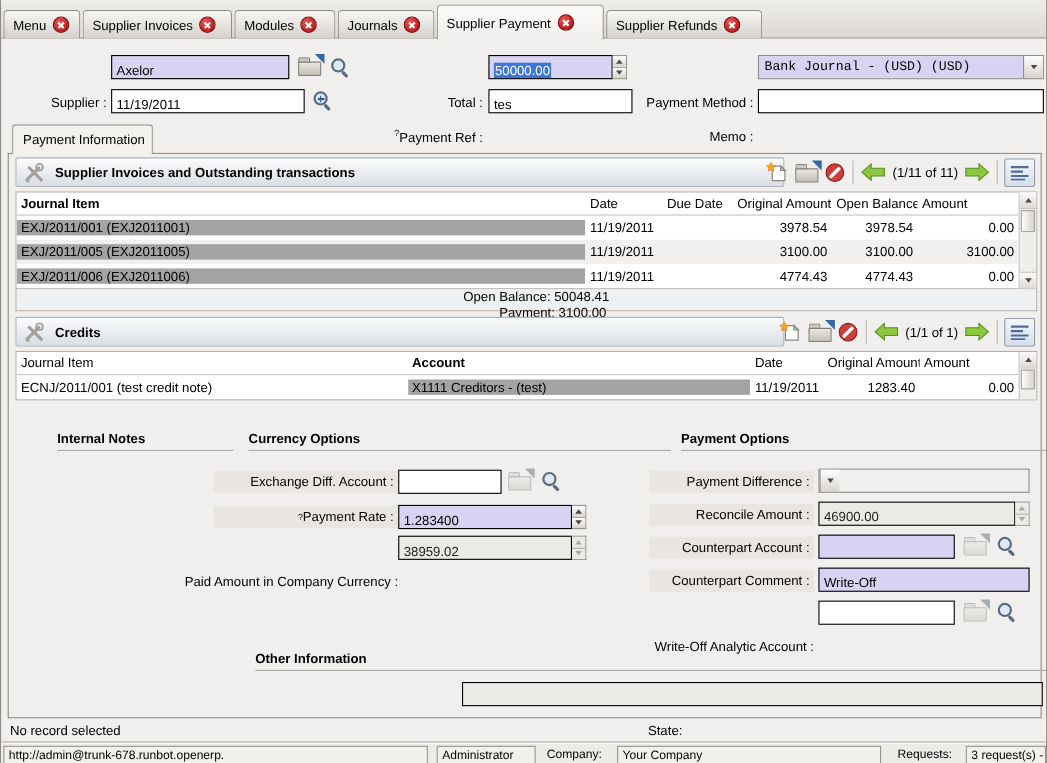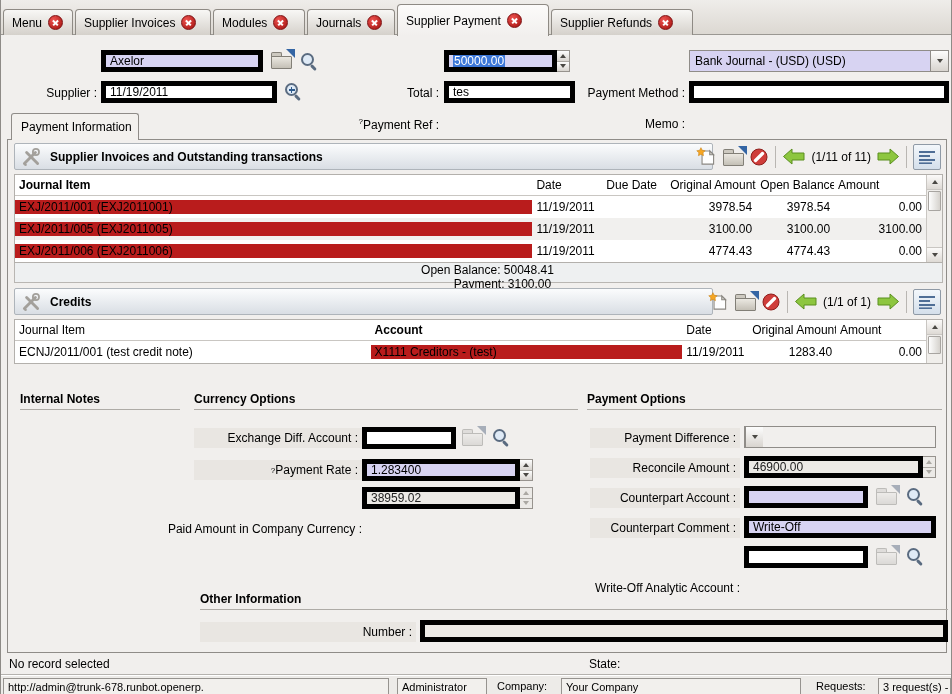--- a/index.html
+++ b/index.html
@@ -13,35 +13,35 @@
        top:9px;height:26px;background:linear-gradient(#f8f7f5,#d5d1cb);
        border:1px solid #8e8a84;border-bottom:none;border-radius:4px 4px 0 0;cursor:default;}
   .tab.active{top:4px;height:32px;background:linear-gradient(#fcfbfa,#f1efed);z-index:3;}
   .tab .x{position:relative;width:15px;height:15px;border-radius:50%;flex:0 0 auto;
           background:radial-gradient(circle at 35% 30%,#ee5350,#b3201d 75%);border:1px solid #7e1012;box-sizing:border-box;}
   .tab .x::before,.tab .x::after{content:"";position:absolute;left:3px;top:6px;width:7px;height:1.6px;background:#fff;}
   .tab .x::before{transform:rotate(45deg);} .tab .x::after{transform:rotate(-45deg);}
   
   .lbl{position:absolute;white-space:nowrap;text-align:right;margin-top:32px;}
   .sup{font-size:8px;vertical-align:super;}
-  .inp{position:absolute;height:22px;border:5px solid #000000;background:#fff;box-sizing:border-box;
-       display:flex;align-items:center;padding:0 4px;white-space:nowrap;overflow:hidden;}
+  .inp{position:absolute;height:22px;border:1px solid #000000;background:#fff;box-sizing:border-box;
+       display:flex;align-items:flex-end;padding:0 4px;white-space:nowrap;overflow:hidden;}
   .inp.req{background:#d7d3f2;}
   .inp.ro{background:#eceae6;color:#222;}
   .sel-text{background:#3c77d9;color:#fff;padding:0 1px;}
   .spin{position:absolute;width:13px;height:22px;display:flex;flex-direction:column;
         border:1px solid #97938e;border-left:none;box-sizing:border-box;}
   .spin div{flex:1;display:flex;align-items:center;justify-content:center;background:linear-gradient(#fdfdfd,#d8d4cf);}
   .spin div:first-child{border-bottom:1px solid #aaa7a2;}
   .spin.dis div{background:#eceae7;}
   .tri-up{width:0;height:0;border-left:3px solid transparent;border-right:3px solid transparent;border-bottom:4px solid #4a4844;}
   .tri-down{width:0;height:0;border-left:3px solid transparent;border-right:3px solid transparent;border-top:4px solid #4a4844;}
   .spin.dis .tri-up{border-bottom-color:#aba8a3;} .spin.dis .tri-down{border-top-color:#aba8a3;}
   .combo{position:absolute;height:22px;border:1px solid #8f8c88;box-sizing:border-box;display:flex;}
-  .combo .val{flex:1;background:#d7d3f2;display:flex;align-items:center;padding:0 5px;white-space:nowrap;overflow:hidden;}
+  .combo .val{flex:1;background:#d7d3f2;display:flex;align-items:center;padding:0 5px;white-space:nowrap;overflow:hidden;font-family:Liberation Mono, monospace;}
   .combo .btn{width:17px;border-left:1px solid #8f8c88;background:linear-gradient(#fdfdfd,#d8d4cf);
               display:flex;align-items:center;justify-content:center;}
   
   .folder{position:absolute;width:21px;height:17px;}
   .folder::before{content:"";position:absolute;left:0;top:0;width:9px;height:5px;background:#cdc9c0;
                   border:1px solid #827f77;border-bottom:none;border-radius:2px 2px 0 0;}
   .folder::after{content:"";position:absolute;left:0;top:4px;right:0;bottom:0;
                  background:linear-gradient(#ebe8e1,#c4c0b6);border:1px solid #827f77;border-radius:1px;}
   .folder .arr{position:absolute;right:-3px;top:-3px;width:0;height:0;z-index:2;
                border-top:9px solid #3465a4;border-left:9px solid transparent;}
@@ -73,31 +73,31 @@
   .tbl{position:absolute;background:#fff;border:1px solid #b3b0ac;box-sizing:border-box;display:flex;}
   .tbl-main{flex:1;display:flex;flex-direction:column;overflow:hidden;}
   .thead{display:flex;height:20px;border-bottom:1px solid #c9c6c2;align-items:center;flex:0 0 auto;}
   .th{padding:0 4px;white-space:nowrap;overflow:hidden;box-sizing:border-box;}
   .th.b{font-weight:bold;}
   .trow{display:flex;height:22px;flex:0 0 auto;align-items:stretch;}
   .trow.alt{background:#f1f0ee;}
   .td{padding:0 4px;display:flex;align-items:center;white-space:nowrap;overflow:hidden;box-sizing:border-box;}
   .td.num{justify-content:flex-end;}
   .td.lav{padding:0;}
-  .lavfill{flex:1;margin:1px 0;background:#b91c1c;display:flex;align-items:center;padding:0 4px;overflow:hidden;white-space:nowrap;}
+  .lavfill{flex:1;margin:1px 0;background:#a3a3a3;display:flex;align-items:center;padding:0 4px;overflow:hidden;white-space:nowrap;}
   .vscroll{width:15px;flex:0 0 auto;border-left:1px solid #c9c6c2;background:#f0eeeb;display:flex;flex-direction:column;}
   .sbtn{height:14px;display:flex;align-items:center;justify-content:center;background:linear-gradient(#fbfaf9,#dedad5);
         border-bottom:1px solid #c9c6c2;}
   .sbtn.bot{border-top:1px solid #c9c6c2;border-bottom:none;}
   .sthumb{margin:1px;background:linear-gradient(90deg,#fdfdfd,#d5d2cd);border:1px solid #a8a5a1;border-radius:1px;}
   .sfill{flex:1;}
   .tfoot{position:absolute;height:20px;background:#eef0f1;border:1px solid #b9b6b2;border-top:none;
          box-sizing:border-box;display:flex;align-items:center;flex-direction:column;}
   
-  .gtitle{position:absolute;font-weight:bold;border-bottom:1px solid #aeaba6;padding-bottom:3px;}
+  .gtitle{position:absolute;font-weight:bold;border-bottom:1px solid #aeaba6;padding-bottom:3px;margin-left:32px;}
   .strip{position:absolute;height:20px;background:#e9e6e2;display:flex;align-items:center;
          justify-content:flex-end;padding-right:4px;box-sizing:border-box;white-space:nowrap;}
   
   .statusline{position:absolute;white-space:nowrap;}
   #bottombar{position:absolute;left:0;bottom:0;width:100%;height:19px;background:#edebe8;
              border-top:1px solid #b5b2ae;box-shadow:inset 0 1px 0 #fff;}
   .bbox{position:absolute;top:3px;height:18px;border:1px solid #96938f;background:#f2f0ed;
         font-size:11px;padding:2px 4px;box-sizing:border-box;white-space:nowrap;overflow:hidden;}
   .blbl{position:absolute;top:5px;font-size:11px;white-space:nowrap;}
 </style>
@@ -464,21 +464,20 @@
     <div class="lbl" style="left:560px;top:409px;width:172px">Write-Off Analytic Account :</div>
     <div class="inp" style="left:736px;top:406px;width:124px">
       <span></span>
       </div>
     <span class="folder dis" style="left:868px;top:408px">
         <i class="arr"></i>
       </span>
     <span class="mag" style="left:898px;top:407px"></span>
 
     <div class="gtitle" style="left:192px;top:452px;width:748px">Other Information</div>
-    <div class="strip" style="left:192px;top:482px;width:216px">Number :</div>
     <div class="inp ro" style="left:412px;top:480px;width:528px">
       <span></span>
       </div>
   </div>
 
   <div class="statusline" style="left:8px;top:657px">No record selected</div>
   <div class="statusline" style="left:588px;top:657px">State:</div>
 
   <div id="bottombar">
     <div class="bbox" style="left:2px;width:386px">http://admin@trunk-678.runbot.openerp.</div>

